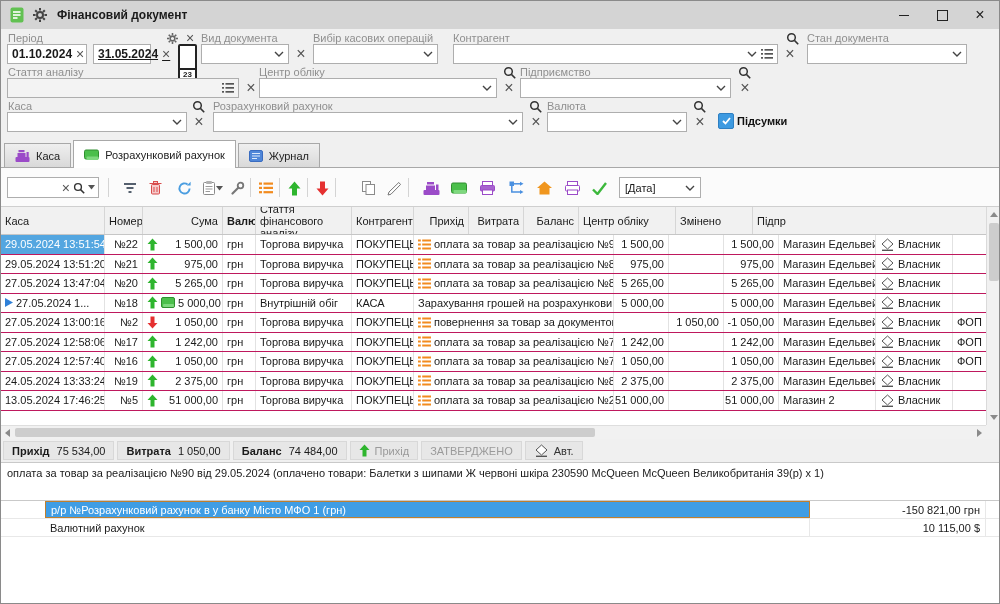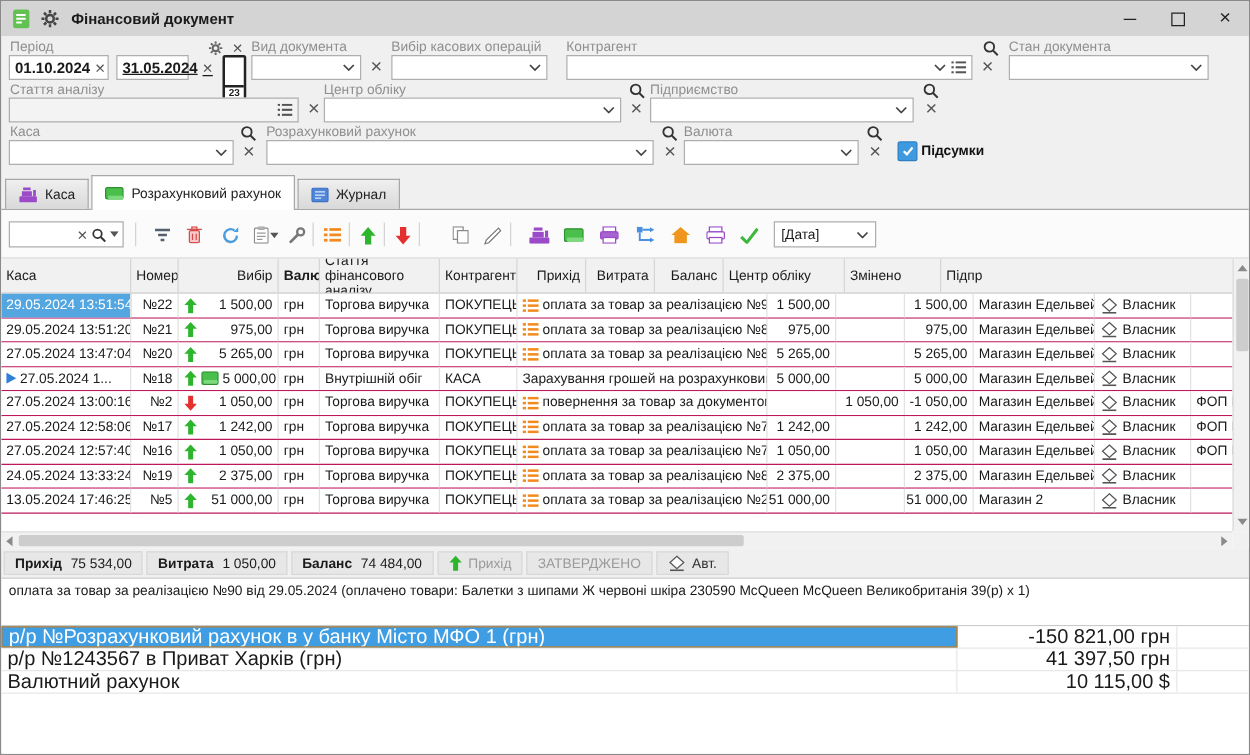--- a/index.html
+++ b/index.html
@@ -80,21 +80,21 @@
            align-items:center;gap:3px;padding-left:2px;box-sizing:border-box;}
   .chip{height:19px;background:#e7e7e7;border:1px solid #d8d8d8;box-sizing:border-box;display:flex;
         align-items:center;padding:0 8px;gap:5px;font-size:11px;white-space:nowrap;}
   .chip b{margin-right:2px;}
   .chip.gray{color:#9a9a9a;}
   
   .detail{position:absolute;top:461px;left:0;width:1000px;height:39px;background:#fff;border-top:1px solid #c9c9c9;
           border-bottom:1px solid #c9c9c9;box-sizing:border-box;padding:4px 6px;font-size:11px;overflow:hidden;}
   
   .accounts{position:absolute;top:500px;left:0;width:1000px;height:104px;background:#fff;}
-  .arow{display:flex;height:18px;box-sizing:border-box;font-size:16px;border-bottom:1px solid #e8e8e8;}
+  .arow{display:flex;height:18px;box-sizing:border-box;font-size:11px;border-bottom:1px solid #e8e8e8;padding-left:44px;}
   .aname{width:765px;padding:0 5px;display:flex;align-items:center;border-right:1px solid #e8e8e8;
          box-sizing:border-box;white-space:nowrap;overflow:hidden;}
   .aval{width:176px;display:flex;align-items:center;justify-content:flex-end;padding:0 5px;
         border-right:1px solid #e8e8e8;box-sizing:border-box;white-space:nowrap;}
   .arow.sel .aname{background:#3f9de4;color:#fff;border:1px solid #bf7f2e;}
 </style>
 </head>
 <body>
 
 <div class="window">
@@ -563,21 +563,21 @@
             <path d="M1 1 L5 5 L9 1" fill="none" stroke="#444" stroke-width="1.4"></path>
           </svg>
         </span>
     </div>
   </div>
 
   <div class="grid">
     <div class="ghead">
       <div class="hc w-date">Каса</div>
       <div class="hc w-num">Номер</div>
-      <div class="hc w-sum r">Вибір</div>
+      <div class="hc w-sum r">Сума</div>
       <div class="hc w-cur b">Валют</div>
       <div class="hc w-art wrap">Стаття фінансового аналізу</div>
       <div class="hc w-cp">Контрагент</div>
       <div class="hc w-in r">Прихід</div>
       <div class="hc w-out r">Витрата</div>
       <div class="hc w-bal r">Баланс</div>
       <div class="hc w-cen">Центр обліку</div>
       <div class="hc w-chg">Змінено</div>
       <div class="hc w-ent" style="border-right:none;">Підпри</div>
     </div>
@@ -1075,24 +1075,20 @@
 
   <div class="detail">оплата за товар за реалізацією №90 від 29.05.2024 (оплачено товари: Балетки з шипами Ж червоні шкіра 230590 McQueen McQueen Великобританія 39(р) х 1)</div>
 
   <div class="accounts">
 
       <div class="arow sel">
         <div class="aname">р/р №Розрахунковий рахунок в у банку Місто МФО 1 (грн)</div>
         <div class="aval">-150 821,00 грн</div>
       </div>
 
-      <div class="arow">
-        <div class="aname">р/р №1243567 в Приват Харків (грн)</div>
-        <div class="aval">41 397,50 грн</div>
-      </div>
 
       <div class="arow">
         <div class="aname">Валютний рахунок</div>
         <div class="aval">10 115,00 $</div>
       </div>
 
   </div>
 
 </div>
 

